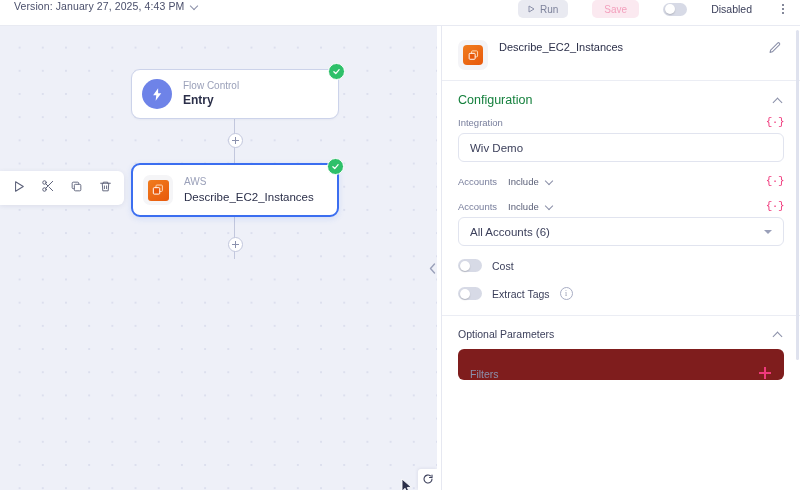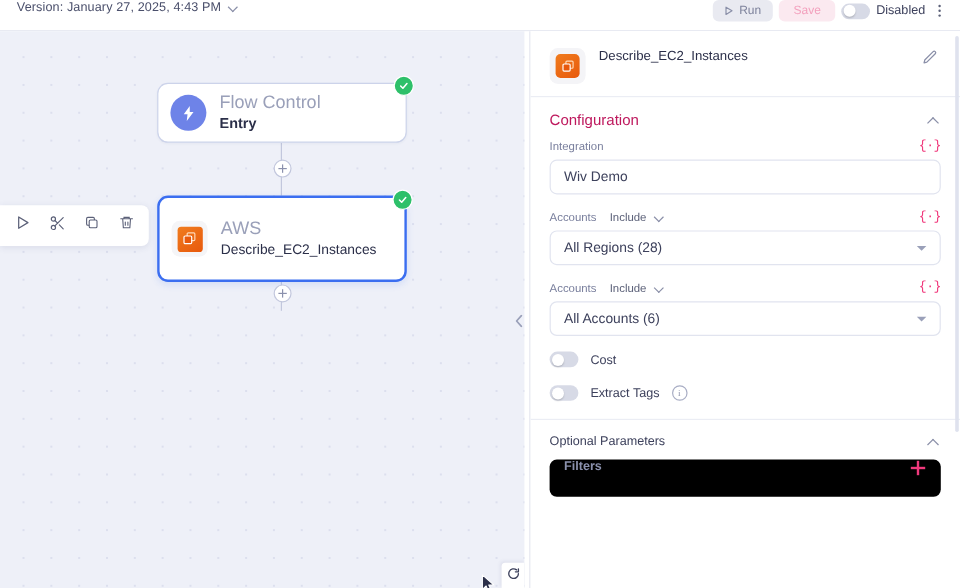--- a/index.html
+++ b/index.html
@@ -32,21 +32,21 @@
   .chev-sm {
     width: 9px; height: 9px; position: relative; display: inline-block;
   }
   .chev-sm::before{
     content:""; position:absolute; left:1px; top:1px;
     width:5px; height:5px;
     border-right:1.2px solid #8a8fa8; border-bottom:1.2px solid #8a8fa8;
     transform: rotate(45deg);
   }
   .topbar-right {
-    margin-left: auto; display: flex; align-items: center; gap: 5px;
+    margin-left: auto; display: flex; align-items: center; gap: 24px;
     padding-right: 10px;
     padding-left: 28px;
   }
   .btn-run {
     display: flex; align-items: center; gap: 5px;
     background: #e9eaf1; color: #7e839c;
     border: none; border-radius: 5px;
     height: 18px; padding: 0 10px;
     font-size: 10px; font-family: inherit;
     cursor: pointer;
@@ -97,42 +97,42 @@
     border-radius: 9px;
     display: flex; align-items: center;
     box-sizing: border-box;
   }
   .node-entry {
     left: 131px; top: 43px; width: 208px; height: 50px;
     border: 1px solid #ccd3ea;
     box-shadow: 0 1px 2px rgba(60,70,120,.05);
   }
   .node-aws {
-    left: 131px; top: 137px; width: 208px; height: 72px;
+    left: 131px; top: 137px; width: 208px; height: 54px;
     border: 2px solid #3b6ef0;
     box-shadow: 0 2px 6px rgba(59,110,240,.14);
   }
   .node-ico-wrap { margin-left: 10px; flex: none; }
   .ico-flow {
     width: 30px; height: 30px; border-radius: 50%;
     background: #6e83e8;
     display: flex; align-items: center; justify-content: center;
   }
   .ico-aws {
     width: 30px; height: 30px; border-radius: 7px;
     background: #f5f5f7;
     display: flex; align-items: center; justify-content: center;
   }
   .ico-aws-inner {
     width: 21px; height: 21px; border-radius: 3px;
     background: linear-gradient(145deg,#f07c1e 0%, #e8590c 100%);
     display: flex; align-items: center; justify-content: center;
   }
   .node-text { margin-left: 11px; line-height: 1.22; }
-  .node-sub { font-size: 15px; color: #9aa0b9; }
+  .node-sub { font-size: 10px; color: #9aa0b9; }
   .node-title { font-size: 12px; color: #2b2f49; font-weight: bold; margin-top: 1px; }
   .node-title.reg { font-weight: normal; color: #2b2f49; font-size: 11.5px; }
   .badge-check {
     position: absolute; right: -7px; top: -7px;
     width: 15px; height: 15px; border-radius: 50%;
     background: #2ec06a;
     border: 1.5px solid #fff;
     display: flex; align-items: center; justify-content: center;
   }
   .edge {
@@ -203,21 +203,21 @@
   .ph-title { font-size: 11px; color: #2b2f49; }
   .ph-sub { font-size: 10.5px; color: #4a4f6b; margin-top: 4px; }
   .ph-edit { width: 16px; height: 16px; cursor: pointer; flex: none; margin-top: 1px; }
   .ph-desc { font-size: 10px; color: #6a7090; margin-top: 8px; line-height: 1.4; }
   .panel-divider { height: 1px; background: #ebedf4; margin: 0; }
 
   .section-head {
     display: flex; align-items: center; justify-content: space-between;
     padding: 12px 16px 9px 16px; cursor: pointer;
   }
-  .section-title { font-size: 12.5px; color: #be185d; }
+  .section-title { font-size: 12.5px; color: #15803d; }
   .section-title.small { font-size: 10.5px; font-weight: normal; color: #3d415c;}
   .chev-up {
     width: 11px; height: 11px; position: relative;
   }
   .chev-up::before{
     content:""; position:absolute; left:1px; top:4px;
     width:6px; height:6px;
     border-left:1.3px solid #8a8fa8; border-top:1.3px solid #8a8fa8;
     transform: rotate(45deg);
   }
@@ -259,24 +259,23 @@
   }
   .toggle-label { font-size: 10.5px; color: #3d415c; }
   .info-i {
     width: 11px; height: 11px; border-radius: 50%;
     border: 1px solid #a8adc4; color: #8a8fa8;
     font-size: 7.5px; line-height: 11px; text-align: center;
     font-family: "Liberation Serif", serif; cursor: pointer;
   }
   .opt-row {
     margin: 0 16px; height: 31px;
-    background: #000000; border-radius: 6px;
-    display: flex; align-items: flex-start; padding: 0 12px;
+    background: #7f1d1d; border-radius: 6px;
+    display: flex; align-items: flex-end; padding: 0 12px;
     box-sizing: border-box;
-    font-weight: bold;
   }
   .opt-label { font-size: 10.5px; color: #8b91ad; }
   .plus-pink {
     margin-left: auto; width: 14px; height: 14px; position: relative; cursor: pointer;
   }
   .plus-pink::before, .plus-pink::after { content: ""; position: absolute; background: #f0397c; }
   .plus-pink::before { left: 1px; top: 6px; width: 12px; height: 2.2px; }
   .plus-pink::after  { left: 6px; top: 1px; width: 2.2px; height: 12px; }
   .scrollbar {
     position: absolute; right: 1px; top: 4px; width: 3px; height: 330px;
@@ -470,24 +469,20 @@
 
     <div class="field">
       <div class="field-labelrow">
         <span class="field-label">Accounts</span>
         <span class="inc-sel">
           <span class="inc-text">Include</span>
           <span class="chev-sm"></span>
         </span>
         <span class="brace">{·}</span>
       </div>
-      <div class="select-box">
-        <span>All Regions (28)</span>
-        <span class="caret"></span>
-      </div>
     </div>
 
     <div class="field">
       <div class="field-labelrow">
         <span class="field-label">Accounts</span>
         <span class="inc-sel">
           <span class="inc-text">Include</span>
           <span class="chev-sm"></span>
         </span>
         <span class="brace">{·}</span>

